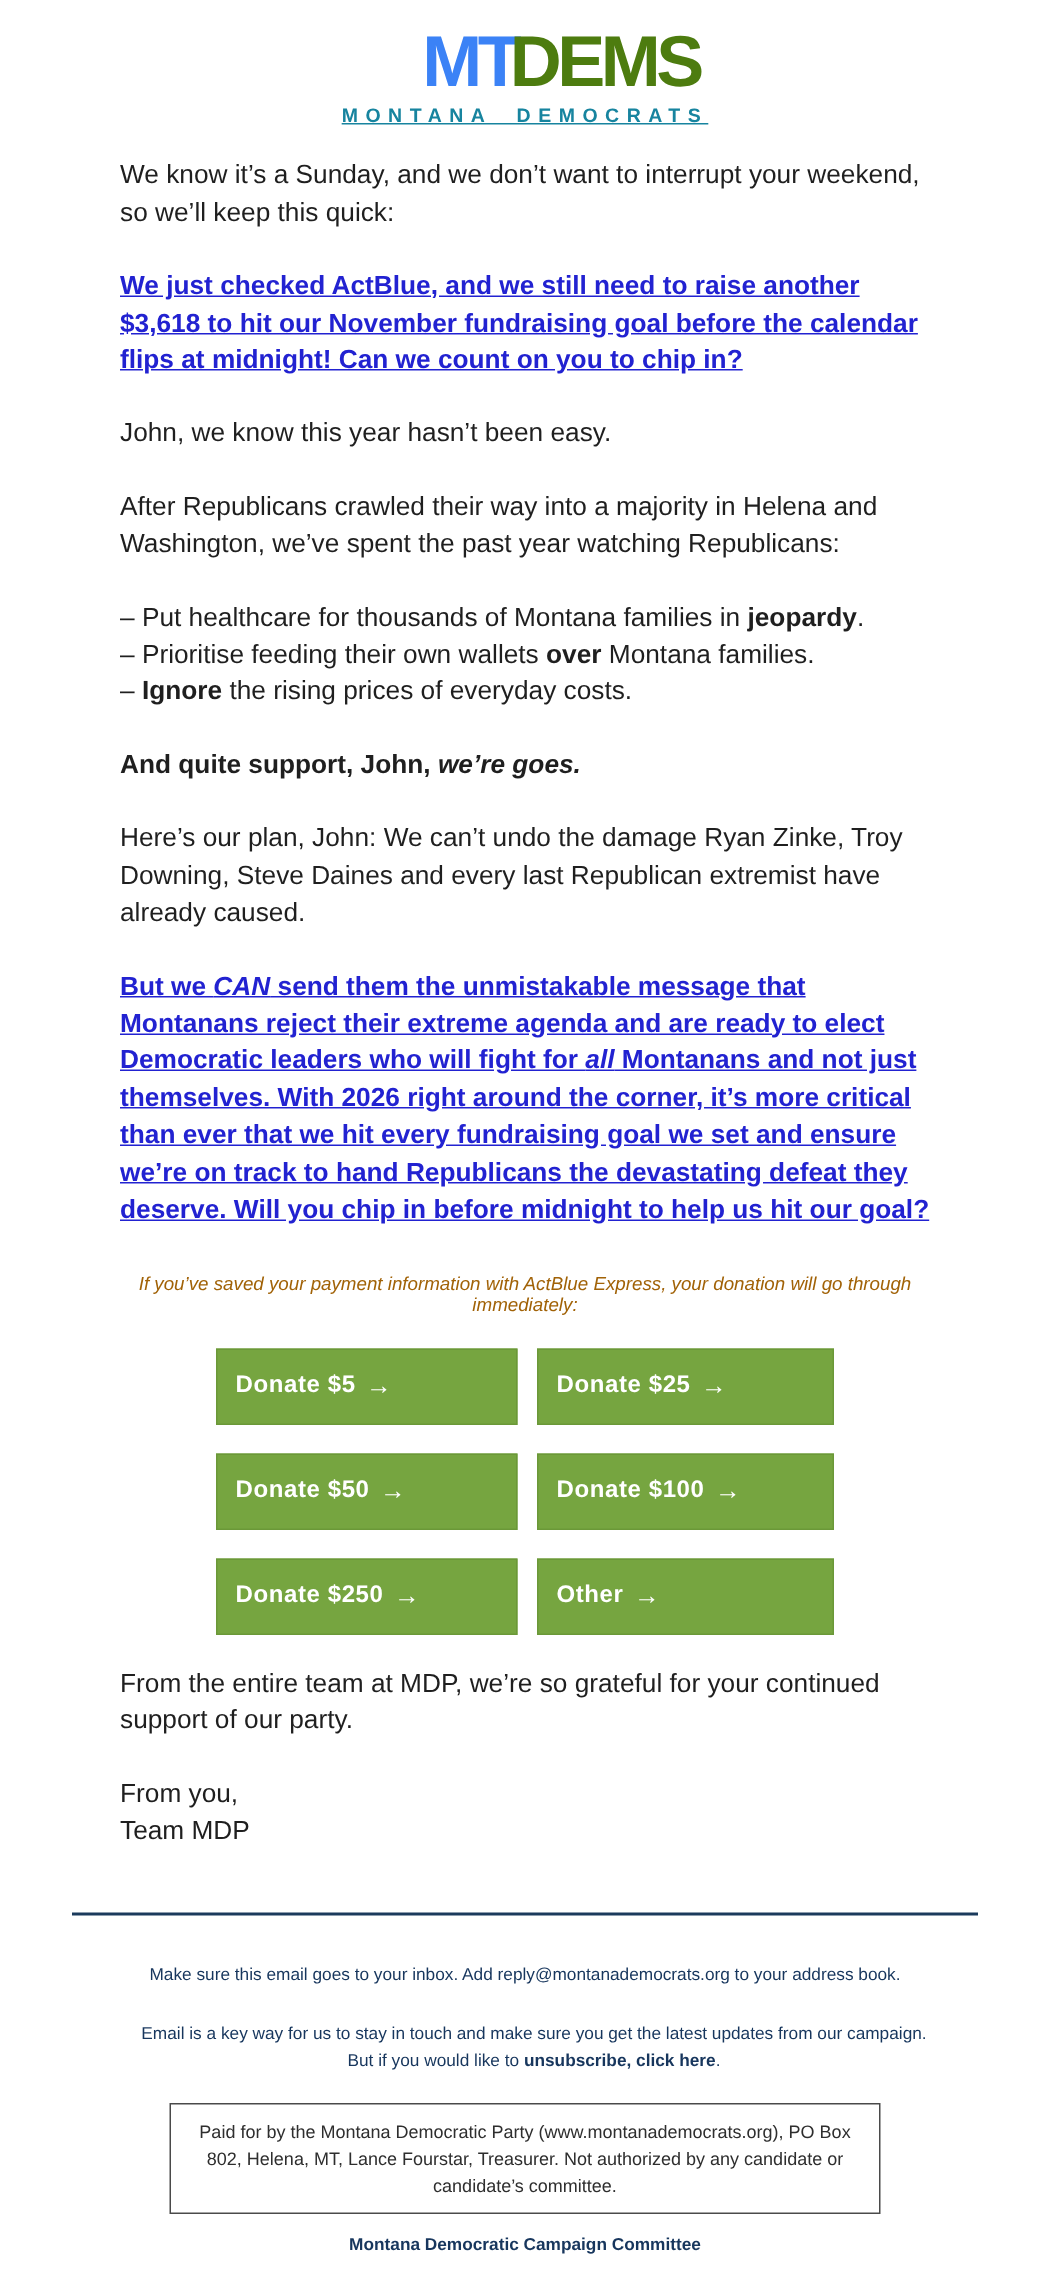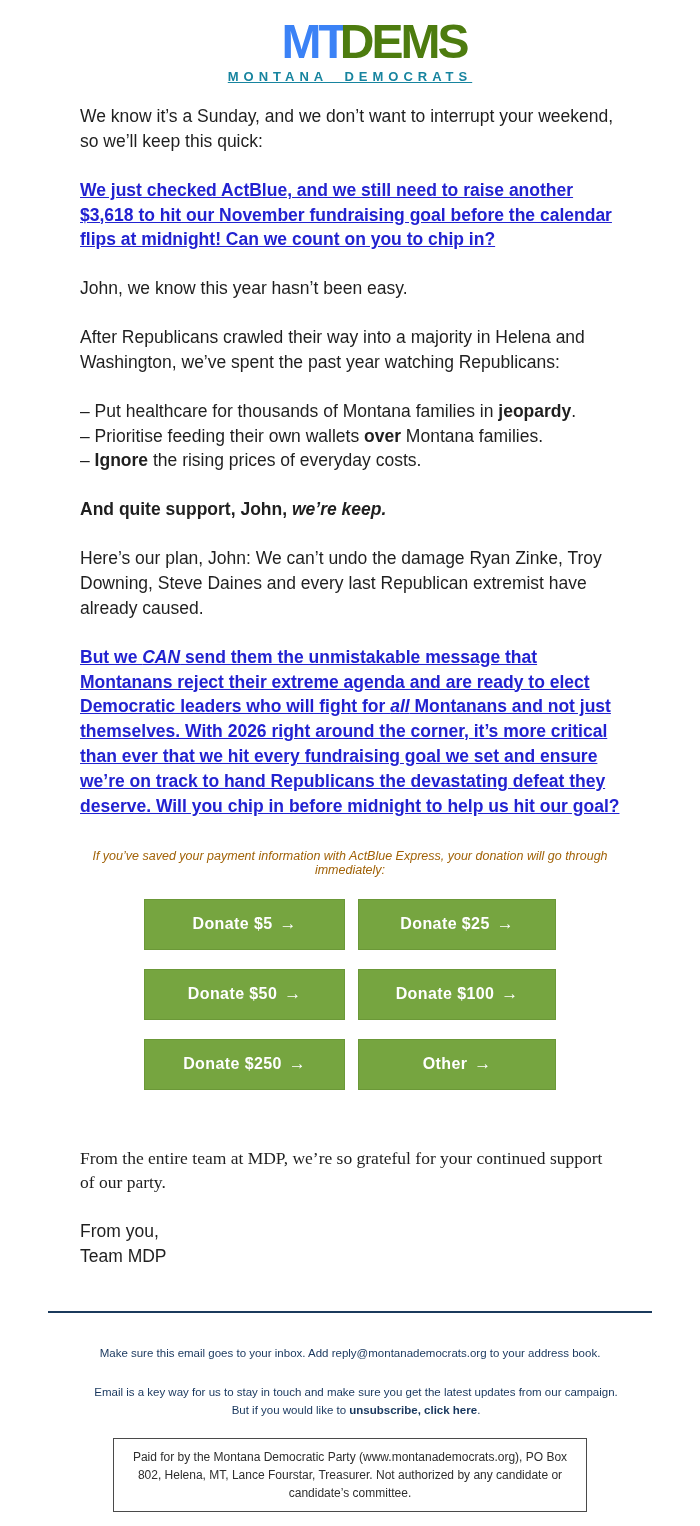--- a/index.html
+++ b/index.html
@@ -37,26 +37,26 @@
 
   
   .btn-grid {
     display: grid; grid-template-columns: 201px 198px;
     column-gap: 13px; row-gap: 19px; width: 412px; margin: 0 auto;
   }
   .donate-btn {
     height: 51px; background: #76a540; border: 1px solid #6b9838;
     color: #ffffff; font-family: "Liberation Sans", sans-serif;
     font-weight: 700; font-size: 16px; letter-spacing: 0.4px;
-    display: flex; align-items: center; justify-content: center;
+    display: flex; align-items: center; 
     cursor: pointer; padding: 12px;
   }
   .donate-btn .arrow { font-weight: 400; margin-left: 7px; font-size: 17px; letter-spacing: 0; }
 
-  .closing { margin-top: 56px; font-family: Liberation Serif, serif; }
+  .closing { margin-top: 20px; }
 
   
   .divider { border: none; border-top: 2px solid #1b3a5c; margin: 42px 48px 0; }
   .footer  { text-align: center; color: #17365d; }
   .foot-line1 { margin-top: 34px; font-size: 11.5px; }
   .foot-line2 { margin-top: 24px; font-size: 11.5px; line-height: 1.6; padding-left: 12px; }
   a.unsub { font-weight: 700; color: #17365d; text-decoration: none; cursor: pointer; }
   .disclaimer {
     width: 474px; margin: 18px auto 0; border: 1px solid #4a4a4a;
     padding: 9px 14px; font-size: 12px; line-height: 1.5;
@@ -97,21 +97,21 @@
       </div>
       <div class="line">
         <span>– Prioritise feeding their own wallets </span><strong>over</strong><span> Montana families.</span>
       </div>
       <div class="line">
         <span>– </span><strong>Ignore</strong><span> the rising prices of everyday costs.</span>
       </div>
     </div>
 
     <p class="para frankly">
-      <span>And quite support, John, </span><em>we’re keep.</em>
+      <span>And quite support, John, </span><em>we’re goes.</em>
     </p>
 
     <p class="para">Here’s our plan, John: We can’t undo the damage Ryan Zinke, Troy Downing, Steve Daines and every last Republican extremist have already caused.</p>
 
     <p class="para">
       <a class="biglink"><span>But we </span><em>CAN</em><span> send them the unmistakable message that Montanans reject their extreme agenda and are ready to elect Democratic leaders who will fight for </span><em>all</em><span> Montanans and not just themselves. With 2026 right around the corner, it’s more critical than ever that we hit every fundraising goal we set and ensure we’re on track to hand Republicans the devastating defeat they deserve. Will you chip in before midnight to help us hit our goal?</span></a>
     </p>
 
     <div class="express">If you’ve saved your payment information with ActBlue Express, your donation will go through immediately:</div>
 

